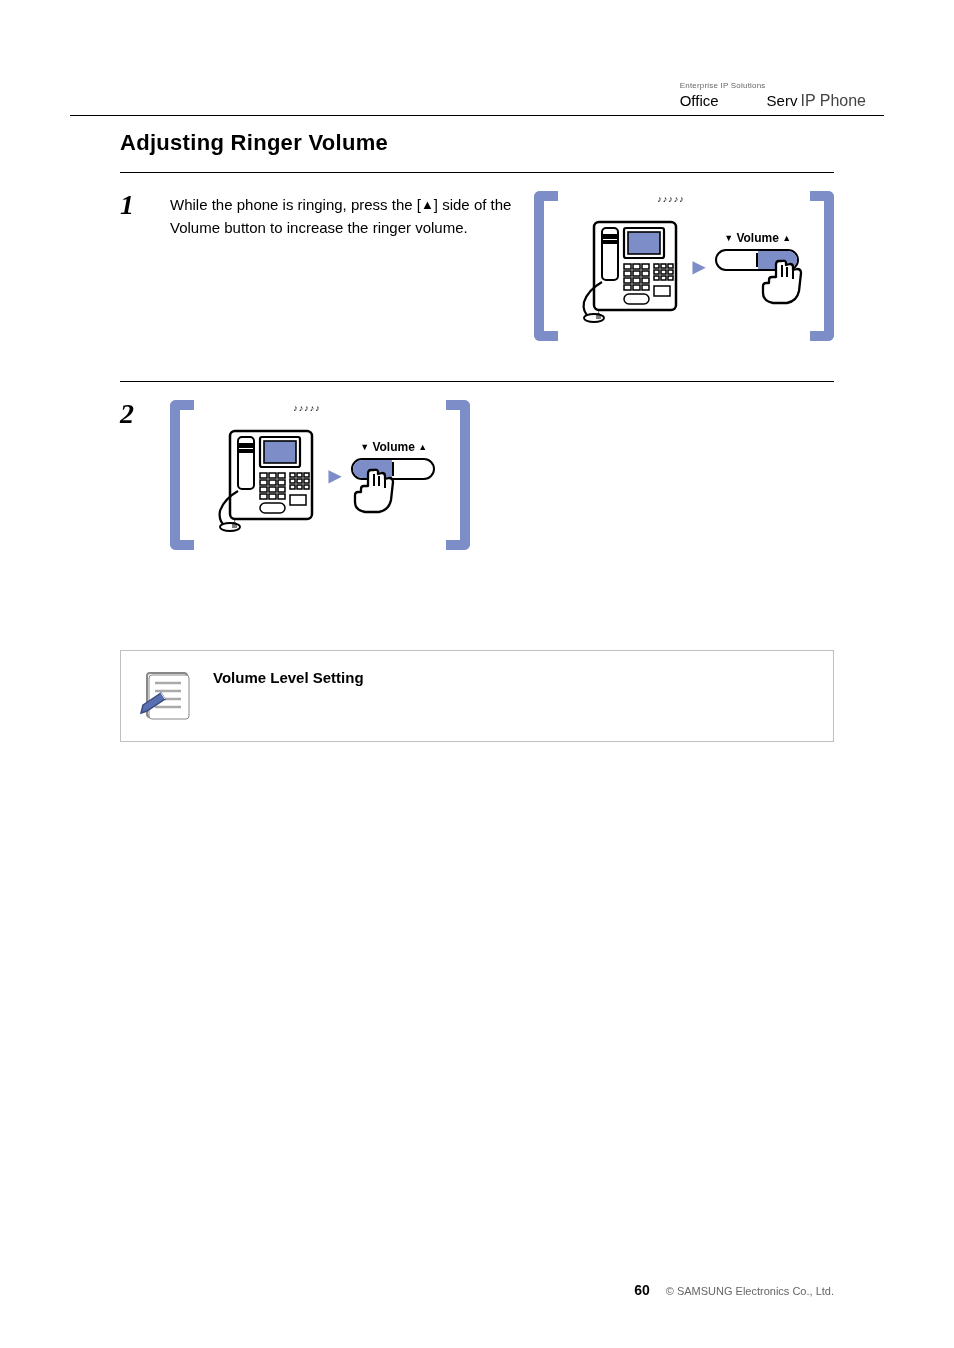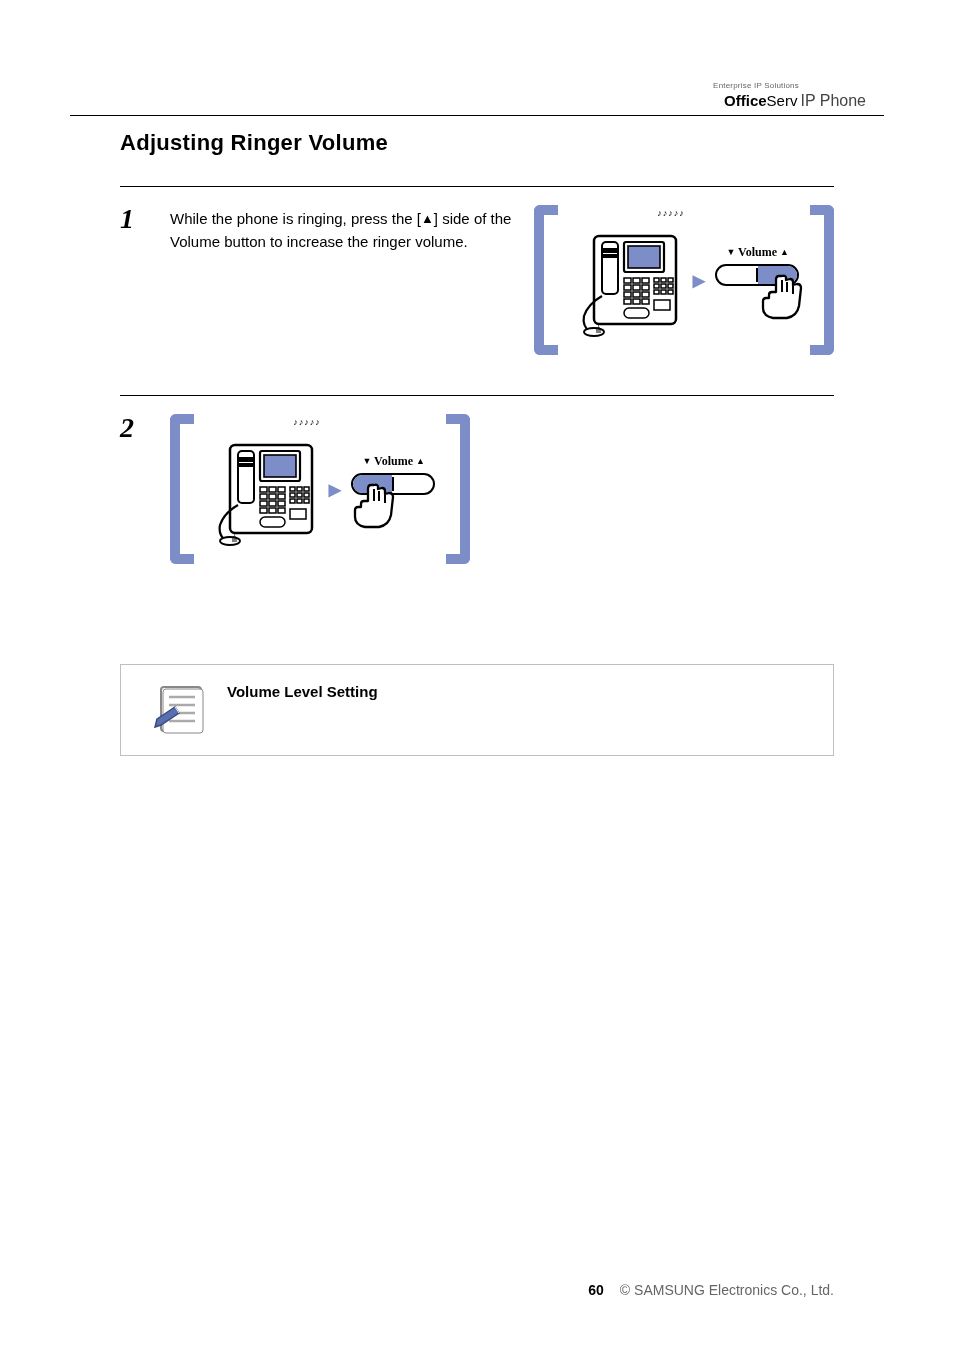--- a/index.html
+++ b/index.html
@@ -29,44 +29,44 @@
     color: #666;
     display: block;
     margin-bottom: 1px;
     letter-spacing: 0.2px;
   }
   .header-brand .brand-line {
     font-size: 15px;
     color: #000;
   }
   .header-brand .office {
-    font-weight: 700;
-    margin-left: 11px;
+    font-weight: 400;
   }
   .header-brand .serv {
     font-weight: 400;
+    margin-left: 48px;
   }
   .header-brand .ipphone {
     font-size: 16px;
     font-weight: 400;
     color: #444;
     margin-left: 3px;
   }
   .header-rule {
     position: absolute;
     top: 115px;
     left: 70px;
     right: 70px;
     height: 1px;
     background: #000;
   }
   .section-title {
     font-size: 22px;
     font-weight: 700;
-    margin-bottom: 30px;
+    margin-bottom: 16px;
     letter-spacing: 0.3px;
     margin-top: 60px;
   }
   .step-block {
     display: flex;
     align-items: flex-start;
     padding: 18px 0 40px 0;
     gap: 20px;
   }
   .sep-line {
@@ -144,21 +144,21 @@
   }
   .vol-box {
     display: flex;
     flex-direction: column;
     align-items: center;
     gap: 4px;
   }
   .vol-label {
     font-size: 12px;
     font-weight: 600;
-    font-family: Liberation Serif, serif;
+    font-family: Liberation Sans, sans-serif;
   }
   .vol-label .tri {
     font-size: 9px;
     vertical-align: 1px;
   }
   .vol-btn-wrap {
     position: relative;
     width: 85px;
     height: 52px;
   }
@@ -188,21 +188,21 @@
     position: absolute;
     top: 10px;
     width: 42px;
     height: 46px;
   }
   .hand.pos-right { left: 46px; }
   .hand.pos-left { left: 2px; }
   .note-box {
     margin-top: 60px;
     border: 1px solid #bfbfbf;
-    padding: 18px 18px 18px 32px;
+    padding: 18px 18px 18px 18px;
     display: flex;
     gap: 20px;
     align-items: flex-start;
   }
   .note-icon {
     width: 54px;
     height: 54px;
     flex-shrink: 0;
   }
   .note-content { flex: 1; }
@@ -216,21 +216,21 @@
     line-height: 1.4;
   }
   .page-num {
     position: absolute;
     bottom: 50px;
     right: 120px;
     font-size: 14px;
     font-weight: 700;
   }
   .page-num .copyright {
-    font-size: 14px;
+    font-size: 11px;
     font-weight: 400;
     color: #666;
     margin-left: 16px;
   }
   .ring-notes {
     position: absolute;
     top: -10px;
     right: -2px;
     font-size: 9px;
     letter-spacing: 1px;

